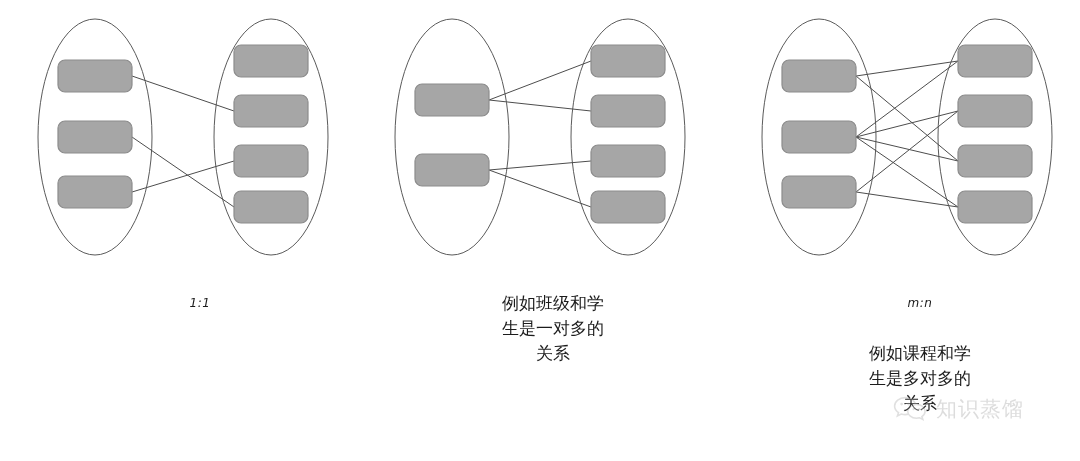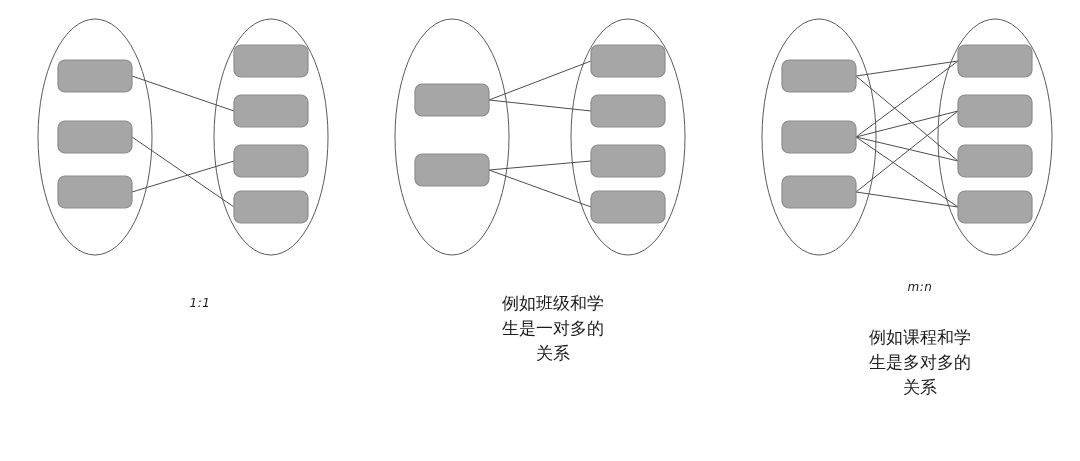--- a/index.html
+++ b/index.html
@@ -42,21 +42,21 @@
     letter-spacing: 0.5px;
     font-style: italic;
   }
   .caption .desc {
     display: block;
     font-size: 17px;
     line-height: 25px;
   }
   #cap-1 { left: 95px;  top: 266px; width: 210px; }
   #cap-2 { left: 448px; top: 266px; width: 210px; }
-  #cap-3 { left: 815px; top: 250px; width: 210px; }
+  #cap-3 { left: 815px; top: 266px; width: 210px; }
 
   #watermark {
     position: absolute;
     left: 893px;
     top: 396px;
     display: flex;
     align-items: center;
     gap: 9px;
     opacity: 0.30;
   }
@@ -141,14 +141,25 @@
 关系</span>
   </div>
 
   <div class="caption" id="cap-3">
     <span class="ratio">m:n</span>
     <span class="desc">例如课程和学
 生是多对多的
 关系</span>
   </div>
 
+  <div id="watermark">
+    <svg class="wm-icon" width="34" height="26" viewBox="0 0 34 26">
+      <path d="M12.2 1.6C6.3 1.6 1.6 5.4 1.6 10.1c0 2.6 1.5 5 3.9 6.6l-1.1 3.3 3.8-1.9c1.2 .35 2.6 .55 4 .55 5.9 0 10.6-3.8 10.6-8.55S18.1 1.6 12.2 1.6z" fill="none" stroke="#9a9a9a" stroke-width="1.6"></path>
+      <circle cx="8.6" cy="8.1" r="1.35" fill="#9a9a9a"></circle>
+      <circle cx="15.6" cy="8.1" r="1.35" fill="#9a9a9a"></circle>
+      <path d="M23.4 8.4c-4.8 0-8.7 3.1-8.7 6.9 0 3.8 3.9 6.9 8.7 6.9 1.1 0 2.2-.16 3.2-.45l3.2 1.6-.9-2.75c1.95-1.28 3.2-3.2 3.2-5.3 0-3.8-3.9-6.9-8.7-6.9z" fill="#ffffff" stroke="#9a9a9a" stroke-width="1.6"></path>
+      <circle cx="20.6" cy="13.2" r="1.1" fill="#9a9a9a"></circle>
+      <circle cx="26.3" cy="13.2" r="1.1" fill="#9a9a9a"></circle>
+    </svg>
+    <span class="wm-text">知识蒸馏</span>
+  </div>
 
 </div>
 
 </body></html>

